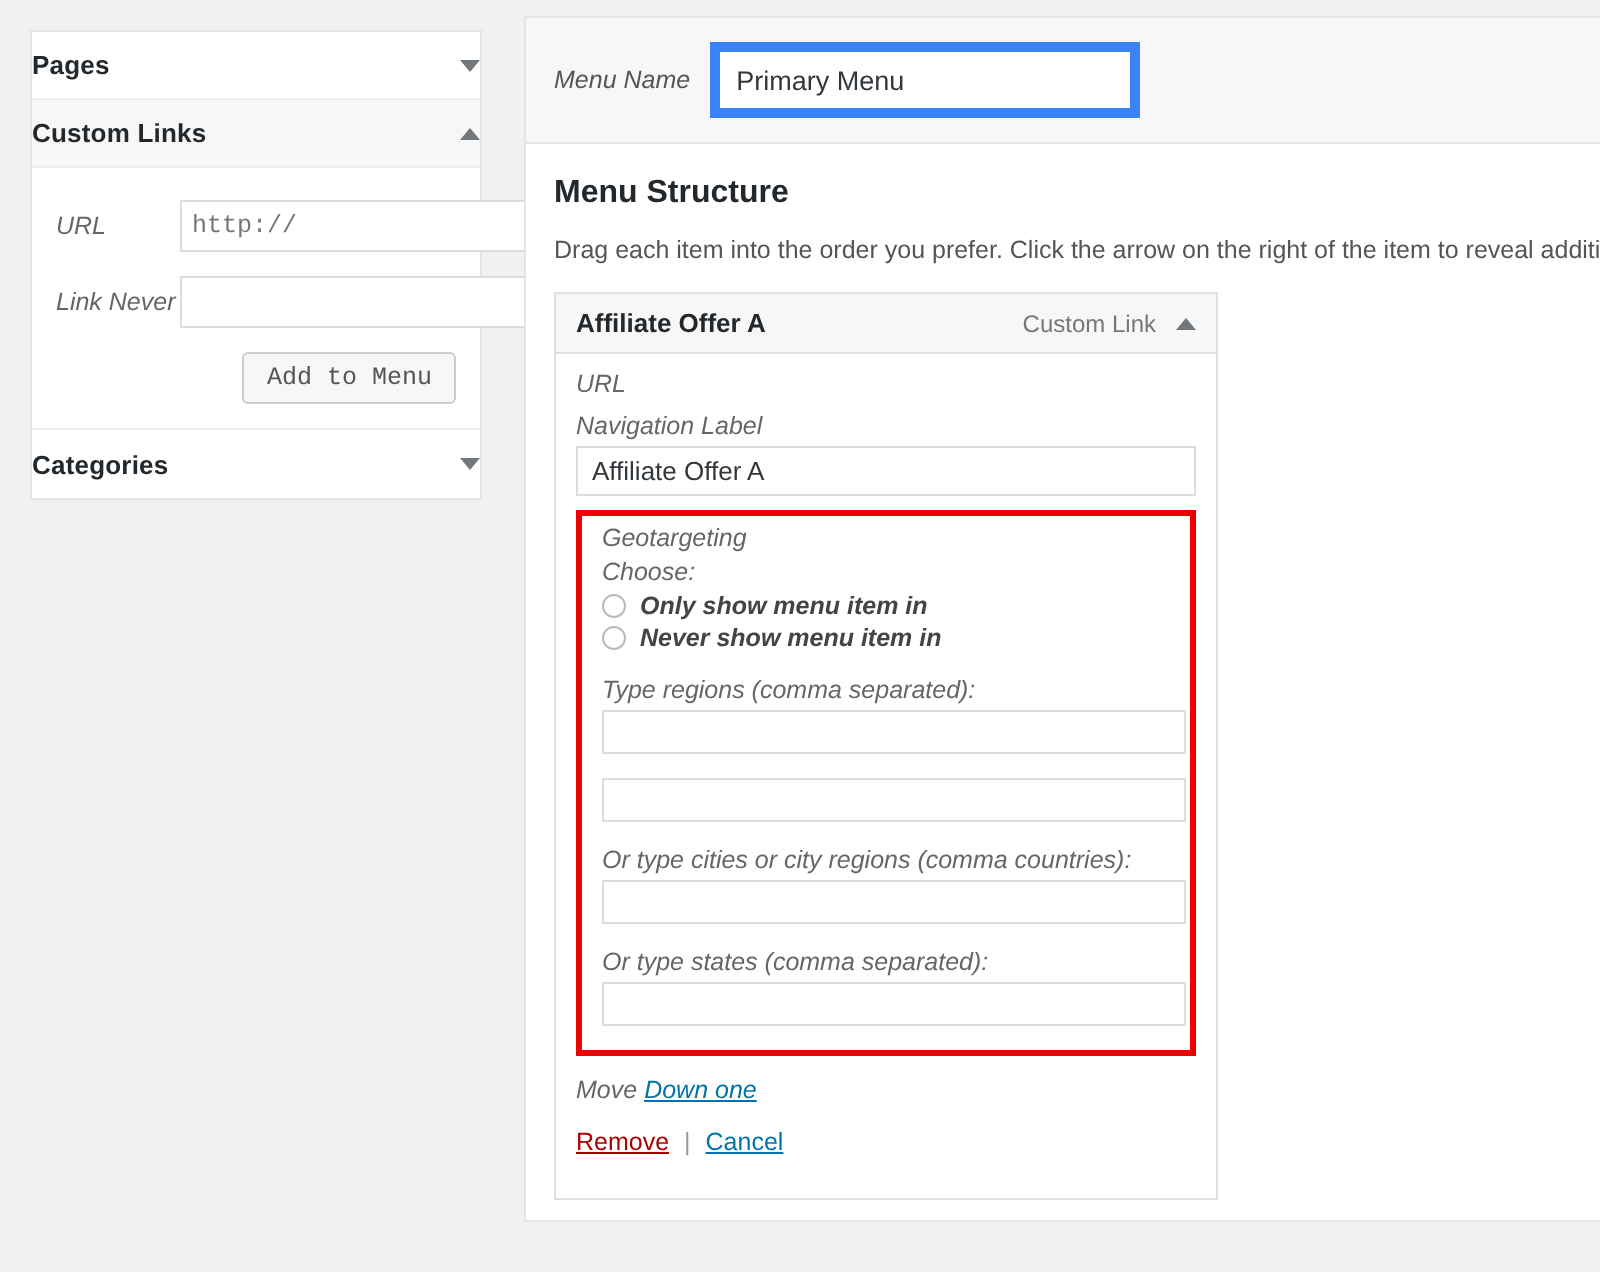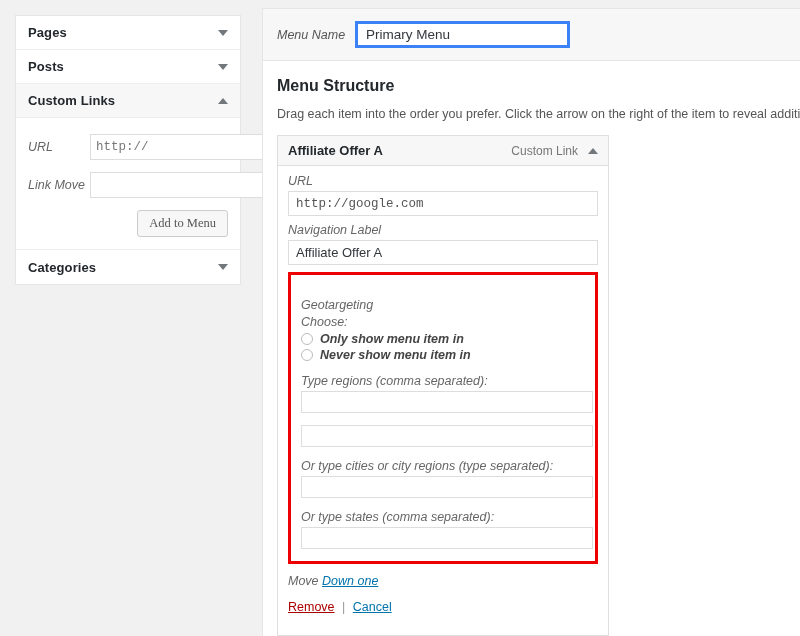--- a/index.html
+++ b/index.html
@@ -24,21 +24,21 @@
     top: 15px;
     width: 226px;
     background: #fff;
     border: 1px solid #e5e5e5;
     box-sizing: border-box;
   }
   .accordion-head {
     height: 34px;
     display: flex;
     align-items: center;
-    padding: 0 12px;
+    padding: 0 0;
     border-bottom: 1px solid #eee;
     cursor: pointer;
     box-sizing: border-box;
   }
   .accordion-head.open {
     background: #f7f7f7;
   }
   .accordion-head.last {
     border-bottom: none;
   }
@@ -94,21 +94,21 @@
   .btn-row {
     display: flex;
     justify-content: flex-end;
     margin-top: 2px;
   }
   .btn-secondary {
     background: #f7f7f7;
     border: 1px solid #ccc;
     border-radius: 3px;
     color: #555;
-    font-family: Liberation Serif, serif;
+    font-family: Liberation Mono, monospace;
     font-size: 12.5px;
     padding: 5px 11px;
     cursor: pointer;
   }
 
   
   #content {
     position: absolute;
     left: 262px;
     top: 8px;
@@ -126,23 +126,23 @@
     align-items: center;
   }
   #menu-name-bar .mn-label {
     font-style: italic;
     font-size: 12.5px;
     color: #555;
     margin-right: 10px;
   }
   #menu-name-input {
     width: 215px;
-    height: 27px;
-    box-sizing: border-box;
-    border: 3px solid #3b82f6;
+    height: 38px;
+    box-sizing: border-box;
+    border: 5px solid #3b82f6;
     padding: 0 8px;
     font-family: "Liberation Sans", sans-serif;
     font-size: 13.5px;
     color: #32373c;
     outline: none;
     background: #fff;
   }
   #structure-wrap {
     padding: 14px 14px 0 14px;
   }
@@ -220,21 +220,21 @@
   }
   .mi-input.mono {
     font-family: "Liberation Mono", monospace;
     font-size: 12.5px;
     color: #555;
   }
 
   
   #geo-block {
     border: 3px solid #ee0000;
-    padding: 23px 10px 12px 10px;
+    padding: 4px 10px 12px 10px;
     margin: 6px 0 8px 0;
     box-sizing: border-box;
   }
   #geo-title,
   #geo-choose {
     font-style: italic;
     font-size: 12.5px;
     color: #666;
     margin-bottom: 3px;
   }
@@ -307,37 +307,33 @@
 </head>
 <body>
 
 <div id="sidebar">
 
   <div class="accordion-head">
     <span class="accordion-title">Pages</span>
     <span class="acc-arrow down"></span>
   </div>
 
-  <div class="accordion-head">
-    <span class="accordion-title">Posts</span>
-    <span class="acc-arrow down"></span>
-  </div>
 
   <div class="accordion-head open">
     <span class="accordion-title">Custom Links</span>
     <span class="acc-arrow up"></span>
   </div>
 
   <div class="accordion-body">
     <div class="field-row">
       <span class="field-label">URL</span>
       <input class="txt mono" type="text" value="http://" style="">
     </div>
     <div class="field-row">
-      <span class="field-label">Link Move</span>
+      <span class="field-label">Link Never</span>
       <input class="txt" type="text" value="" style="">
     </div>
     <div class="btn-row">
       <button class="btn-secondary">Add to Menu</button>
     </div>
   </div>
 
   <div class="accordion-head last">
     <span class="accordion-title">Categories</span>
     <span class="acc-arrow down"></span>
@@ -360,21 +356,20 @@
       <div class="mi-header">
         <span class="mi-title">Affiliate Offer A</span>
         <span class="mi-type">Custom Link</span>
         <span class="mi-arrow up"></span>
       </div>
 
       <div class="mi-body">
 
         <div class="mi-field">
           <label class="mi-field-label">URL</label>
-          <input class="mi-input mono" type="text" value="http://google.com" style="">
         </div>
 
         <div class="mi-field">
           <label class="mi-field-label">Navigation Label</label>
           <input class="mi-input" type="text" value="Affiliate Offer A" style="">
         </div>
 
         <div id="geo-block">
           <div id="geo-title">Geotargeting</div>
           <div id="geo-choose">Choose:</div>
@@ -391,21 +386,21 @@
           <div class="geo-field">
             <label class="geo-field-label">Type regions (comma separated):</label>
             <input class="geo-input" type="text" value="" style="">
           </div>
 
           <div class="geo-field">
             <input class="geo-input" type="text" value="" style="">
           </div>
 
           <div class="geo-field">
-            <label class="geo-field-label">Or type cities or city regions (type separated):</label>
+            <label class="geo-field-label">Or type cities or city regions (comma countries):</label>
             <input class="geo-input" type="text" value="" style="">
           </div>
 
           <div class="geo-field">
             <label class="geo-field-label">Or type states (comma separated):</label>
             <input class="geo-input" type="text" value="" style="">
           </div>
         </div>
 
         <div class="mi-move">

